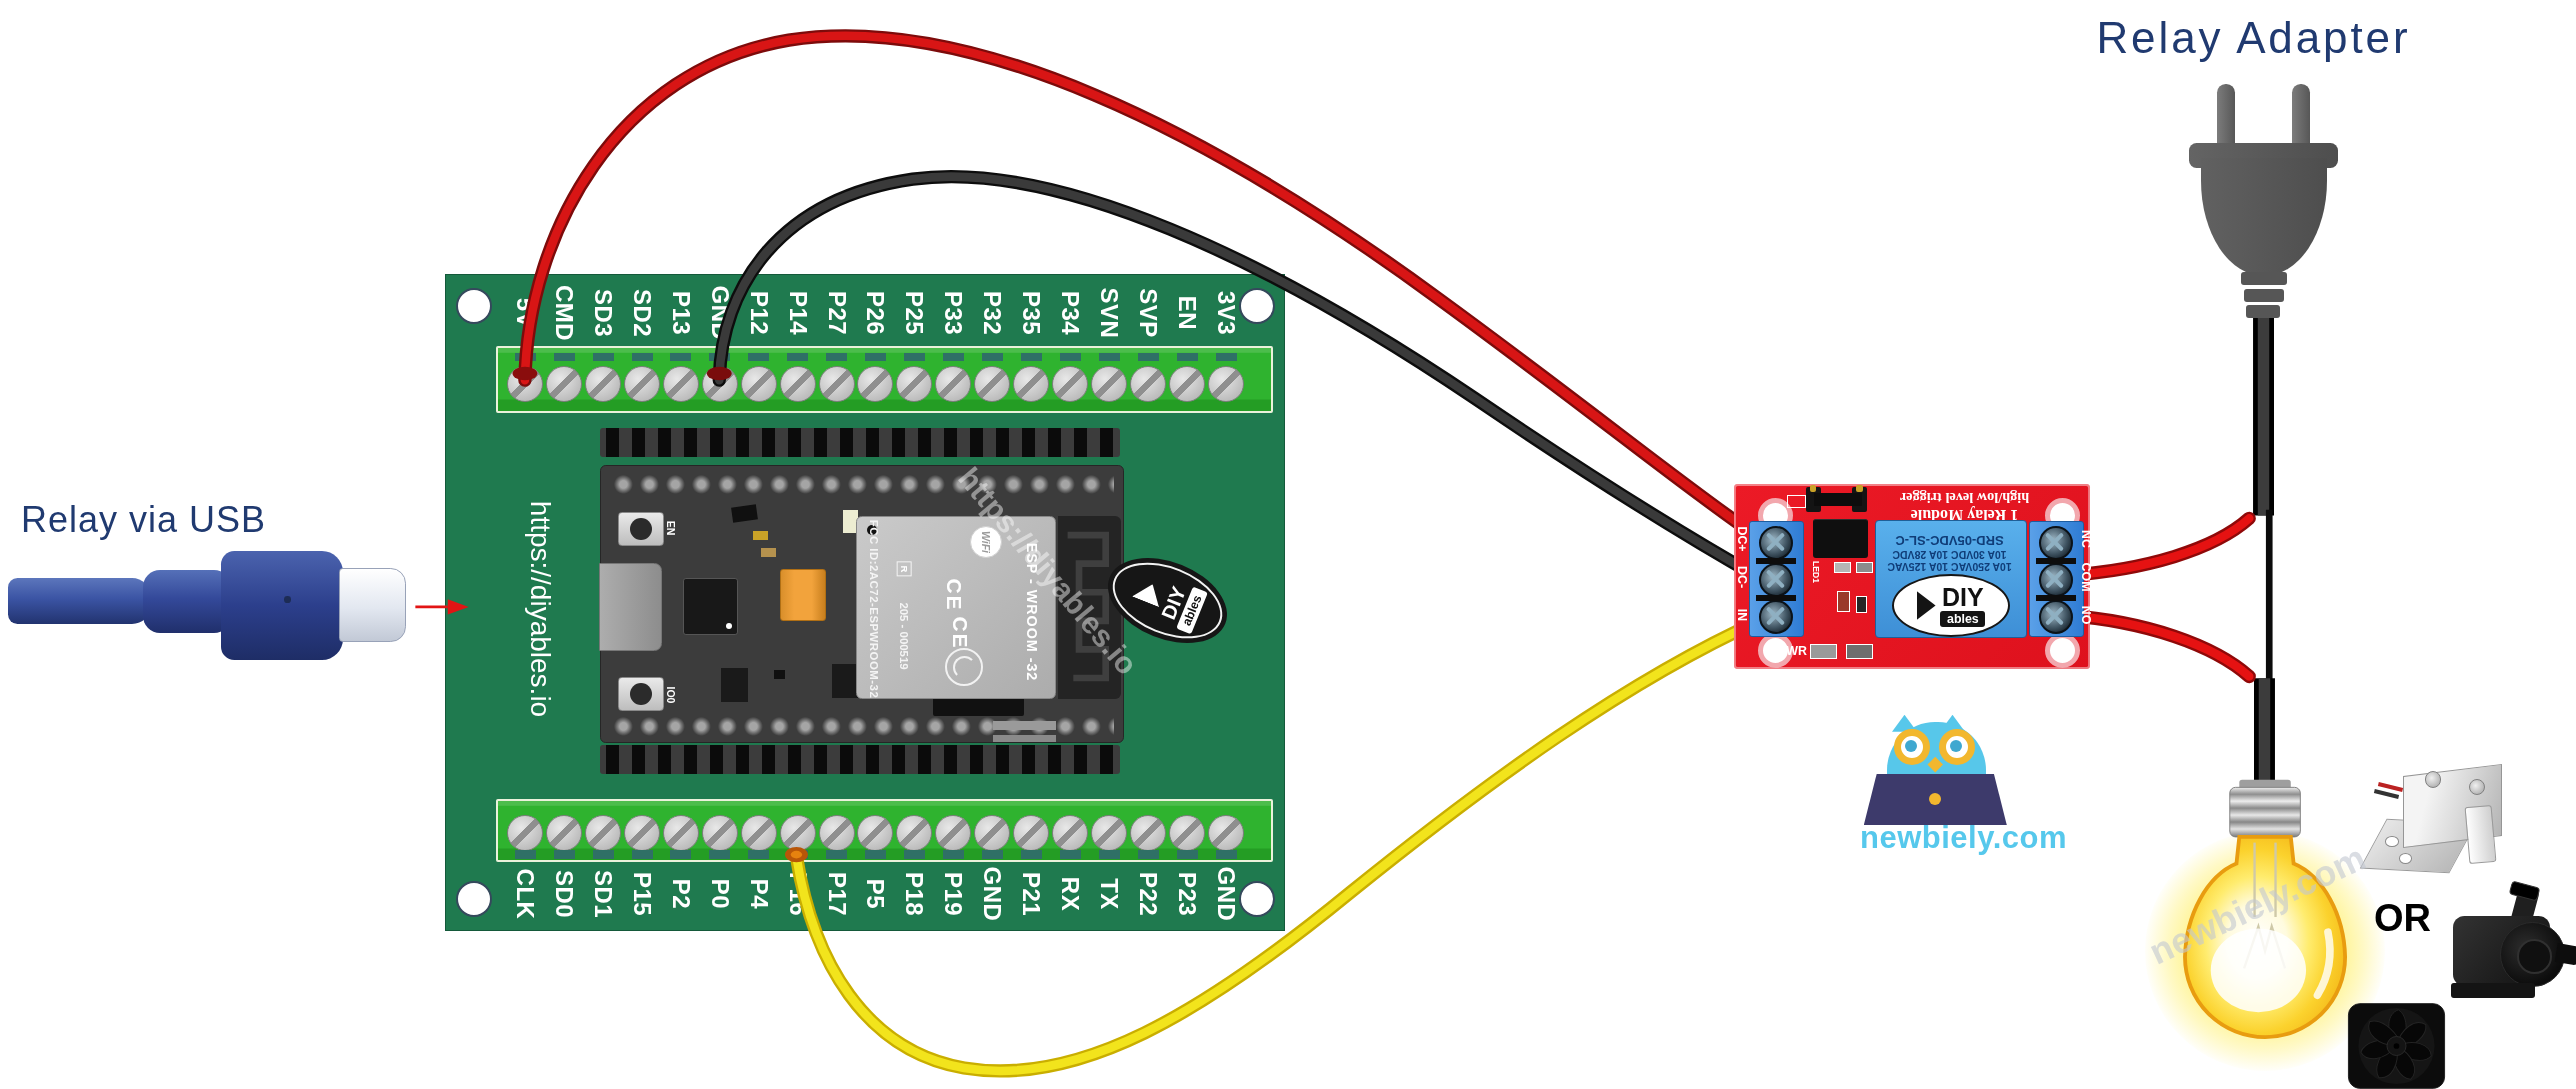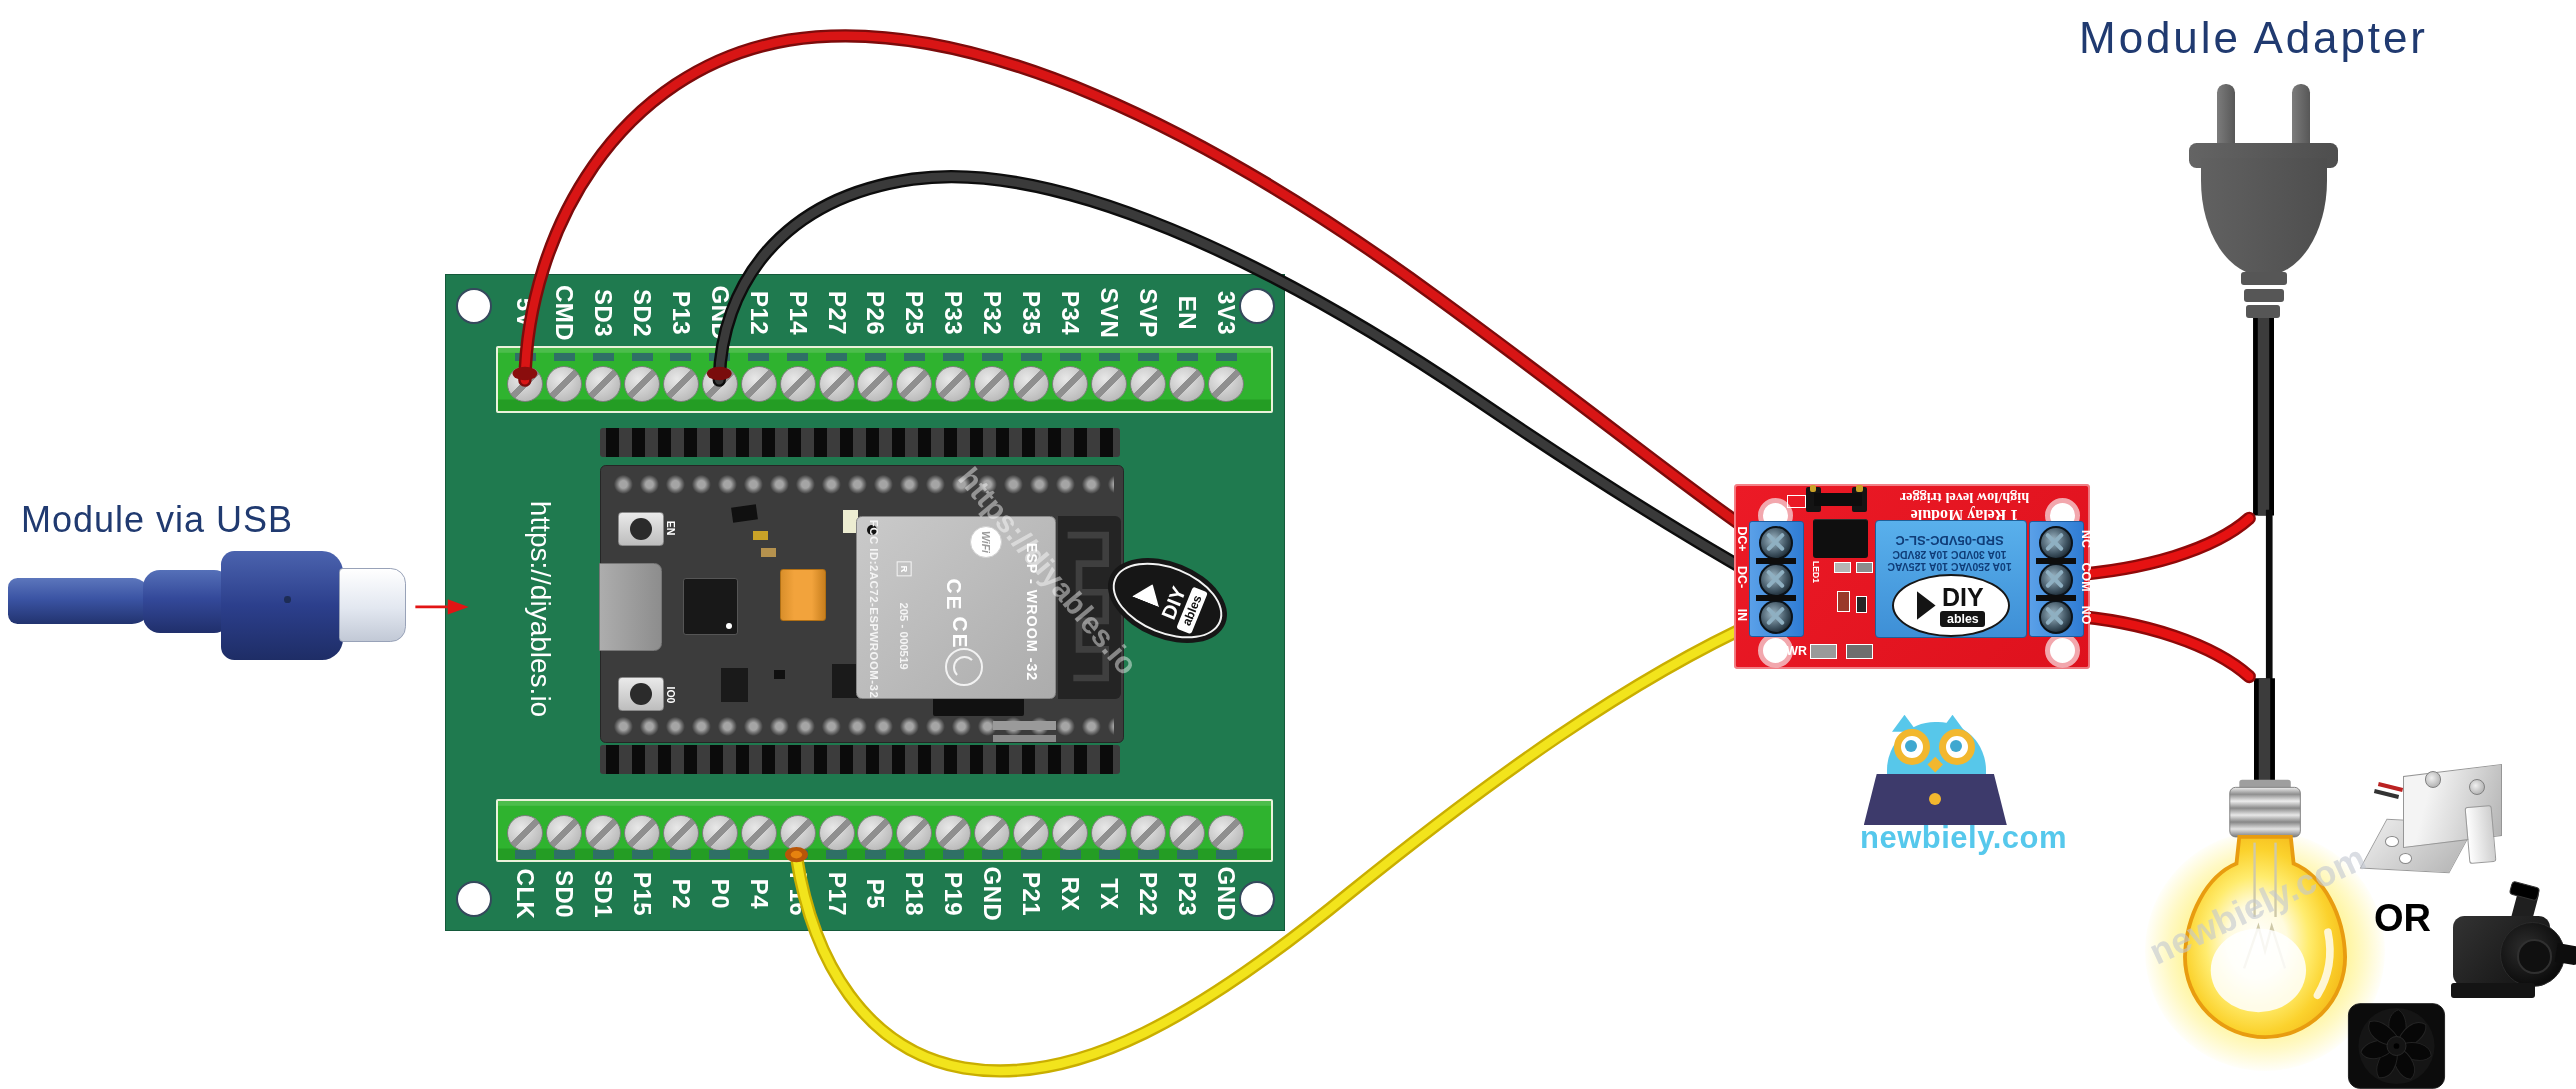--- a/index.html
+++ b/index.html
@@ -64,22 +64,22 @@
   .wires{position:absolute;left:0;top:0;z-index:20;pointer-events:none;}
   .ztop{z-index:22;}
   .orlbl{position:absolute;left:2368px;top:897px;width:69px;font-size:38px;font-weight:900;color:#000;z-index:25;text-align:center;}
   .nb-text{position:absolute;left:0;top:111px;width:191px;text-align:center;font-size:31px;font-weight:700;color:#56C8EC;letter-spacing:0.5px;}
 </style>
 </head>
 <body>
 
 <div class="stage">
 
-  <div class="title" style="left:2065px;top:13.3px;width:377px;">Module Adapter</div>
-  <div class="title t2" style="left:21px;top:499px;width:305px;">Module via USB</div>
+  <div class="title" style="left:2065px;top:13.3px;width:377px;">Relay Adapter</div>
+  <div class="title t2" style="left:21px;top:499px;width:305px;">Relay via USB</div>
 
   <div class="glow"></div>
 
   <div class="board">
     <span class="hole" style="left:9.5px;top:13.3px;"></span>
     <span class="hole" style="left:793px;top:13.3px;"></span>
     <span class="hole" style="left:9.5px;top:606px;"></span>
     <span class="hole" style="left:793px;top:606px;"></span>
 
     <div class="strip" style="top:71px;height:67px;"></div>

